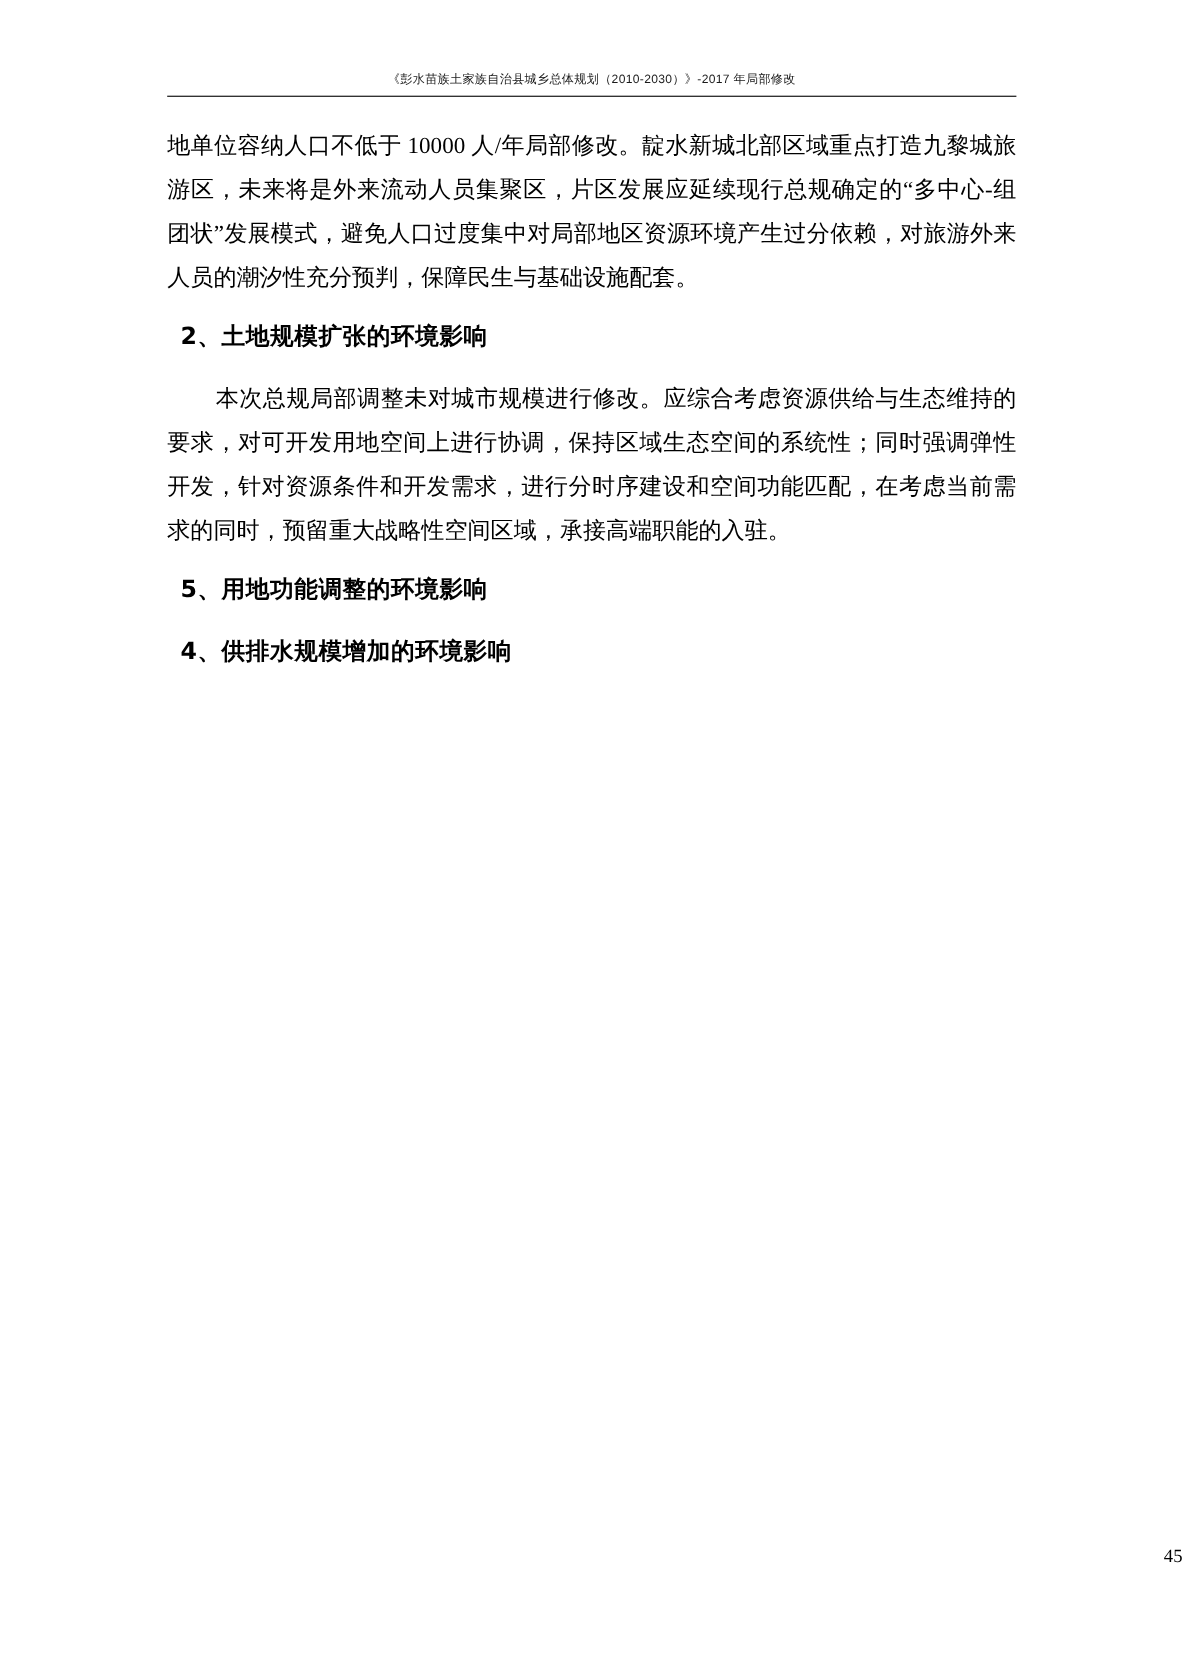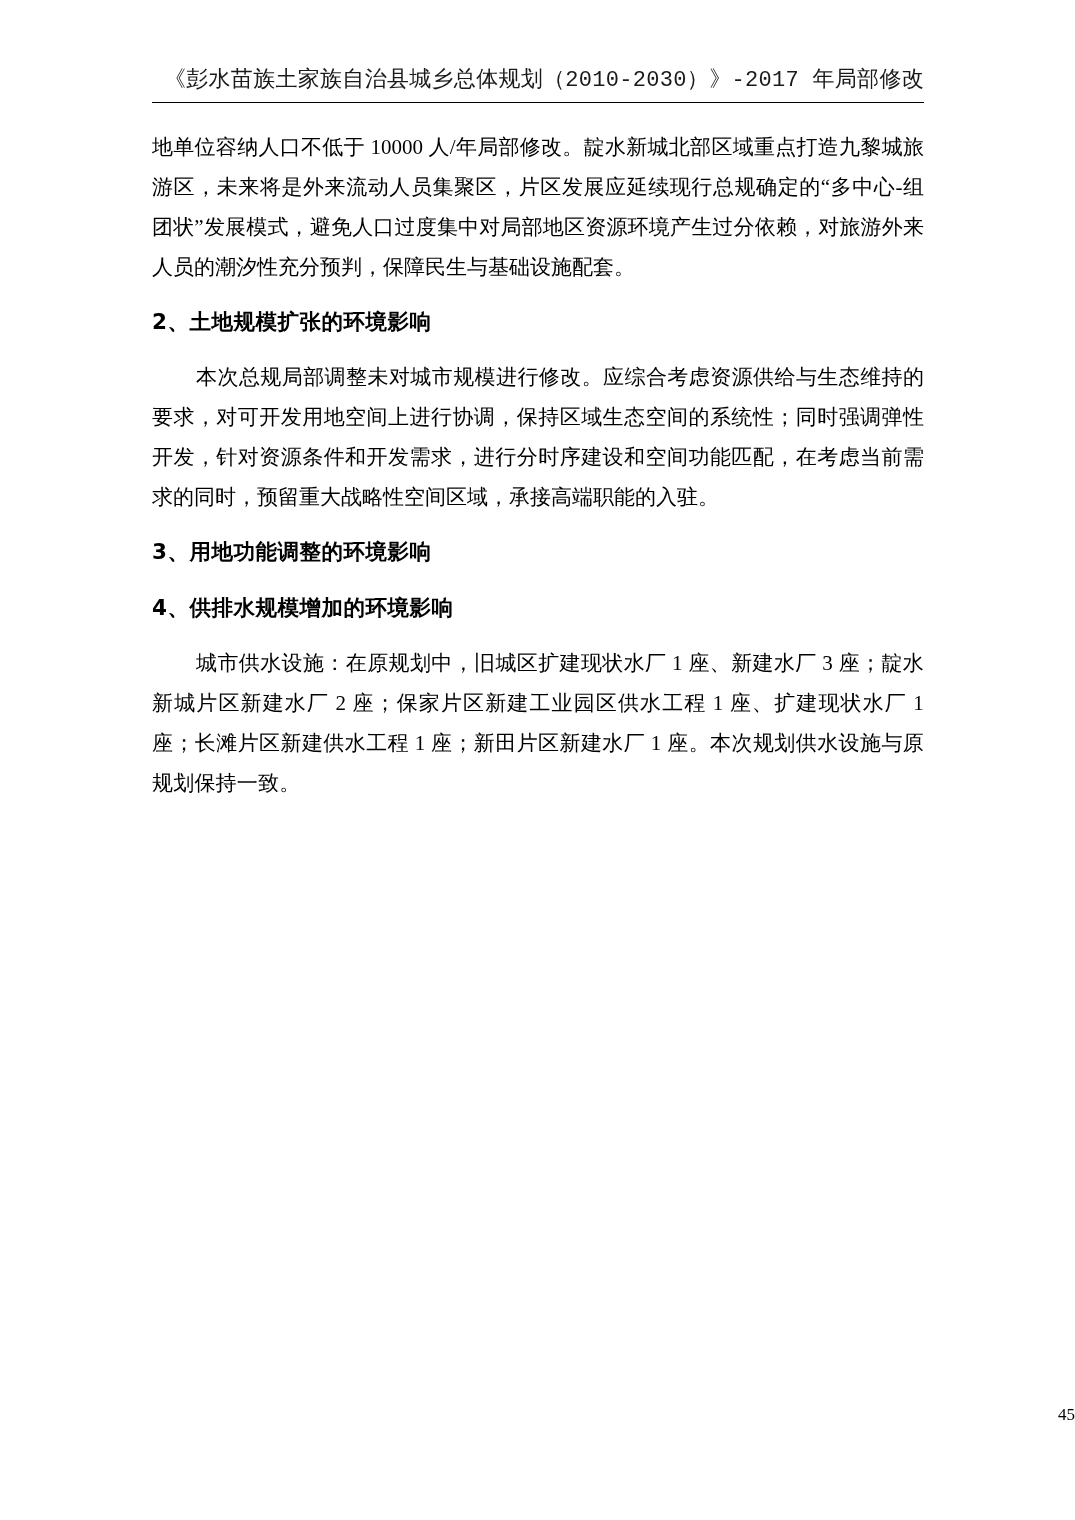--- a/index.html
+++ b/index.html
@@ -17,23 +17,23 @@
     color: #000000;
     box-sizing: border-box;
   }
   .content {
     position: absolute;
     left: 152px;
     top: 64px;
     width: 772px;
   }
   .header-line {
-    text-align: right;
-    font-family: Liberation Mono, monospace;
-    font-size: 22px;
+    text-align: center;
+    font-family: Liberation Sans, sans-serif;
+    font-size: 11px;
     color: #1a1a1a;
     letter-spacing: 0.3px;
     padding-bottom: 8px;
     white-space: nowrap;
   }
   .header-rule {
     border: 0;
     border-top: 1.2px solid #000;
     margin: 0 0 24px 0;
   }
@@ -44,21 +44,21 @@
     text-align: justify;
     text-justify: inter-ideograph;
     text-align-last: left;
     color: #000;
   }
   p.body-text.indent {
     text-indent: 2.1em;
     margin-top: 14px;
   }
   h2.heading {
-    margin: 14px 0 4px 0;
+    margin: 14px 0 4px 12px;
     font-family: "DejaVu Sans", "Liberation Sans", sans-serif;
     font-size: 21.5px;
     font-weight: bold;
     line-height: 42px;
     color: #000;
     letter-spacing: 0.5px;
   }
   .para-block {
     margin-bottom: 6px;
   }
@@ -89,27 +89,24 @@
     <div class="para-block">
       <p class="body-text">地单位容纳人口不低于 10000 人/年局部修改。靛水新城北部区域重点打造九黎城旅游区，未来将是外来流动人员集聚区，片区发展应延续现行总规确定的“多中心-组团状”发展模式，避免人口过度集中对局部地区资源环境产生过分依赖，对旅游外来人员的潮汐性充分预判，保障民生与基础设施配套。</p>
     </div>
 
     <h2 class="heading">2、土地规模扩张的环境影响</h2>
 
     <div class="para-block">
       <p class="body-text indent">本次总规局部调整未对城市规模进行修改。应综合考虑资源供给与生态维持的要求，对可开发用地空间上进行协调，保持区域生态空间的系统性；同时强调弹性开发，针对资源条件和开发需求，进行分时序建设和空间功能匹配，在考虑当前需求的同时，预留重大战略性空间区域，承接高端职能的入驻。</p>
     </div>
 
-    <h2 class="heading">3、用地功能调整的环境影响</h2>
+    <h2 class="heading">5、用地功能调整的环境影响</h2>
 
 
     <h2 class="heading">4、供排水规模增加的环境影响</h2>
 
-    <div class="para-block">
-      <p class="body-text indent spaced">城市供水设施：在原规划中，旧城区扩建现状水厂 1 座、新建水厂 3 座；靛水新城片区新建水厂 2 座；保家片区新建工业园区供水工程 1 座、扩建现状水厂 1 座；长滩片区新建供水工程 1 座；新田片区新建水厂 1 座。本次规划供水设施与原规划保持一致。</p>
-    </div>
 
 
   </div>
 
   <div class="footer-page">45</div>
 
 </div>
 
 </body></html>

